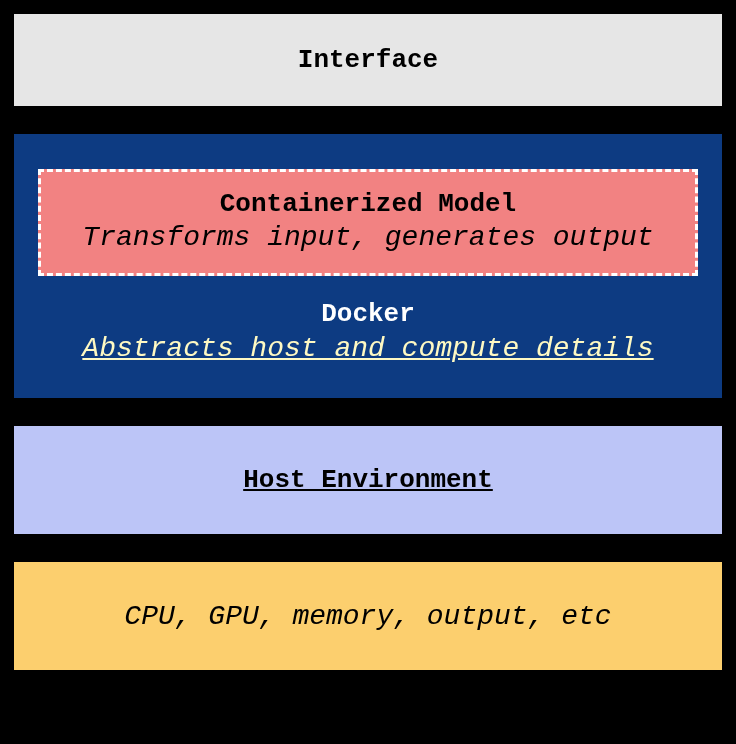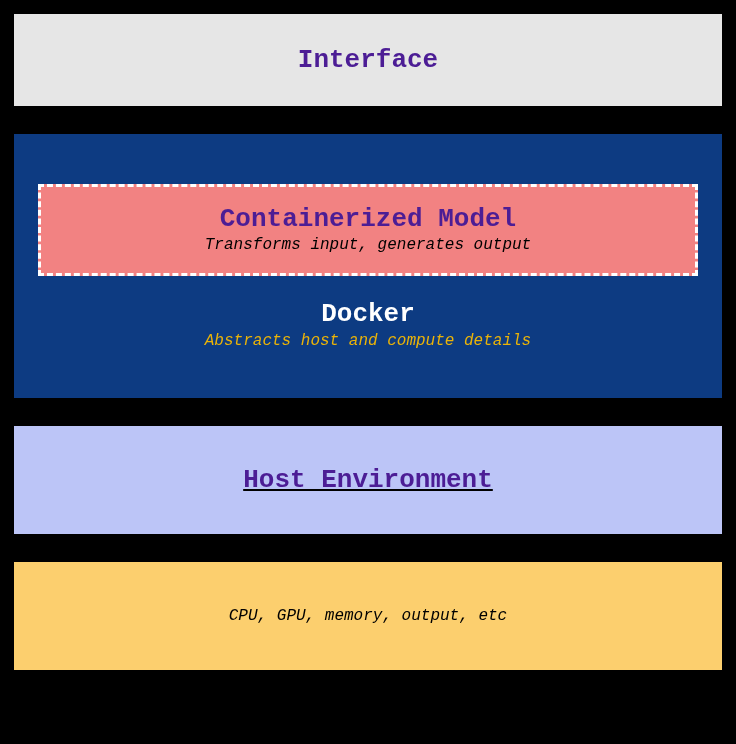--- a/index.html
+++ b/index.html
@@ -50,34 +50,35 @@
     }
     .compute {
       background: #fccf6e;
       flex: 0 0 112px;
       padding: 12px 10px;
     }
     .title {
       font-weight: 700;
       font-size: 26px;
       line-height: 1.25;
-      color: #4c1d95;
+      color: #000000;
     }
     .subtitle {
       font-style: italic;
       font-weight: 400;
-      font-size: 16px;
+      font-size: 28px;
       line-height: 1.25;
       color: #000;
     }
     .title-white {
       color: #fff;
     }
     .subtitle-white {
-      color: #eab308;
+      color: #fef9c3;
+      text-decoration: underline;
     }
     .docker-text {
       width: 100%;
       text-align: center;
     }
   </style>
 </head>
 <body>
 
 <div class="layer interface">

